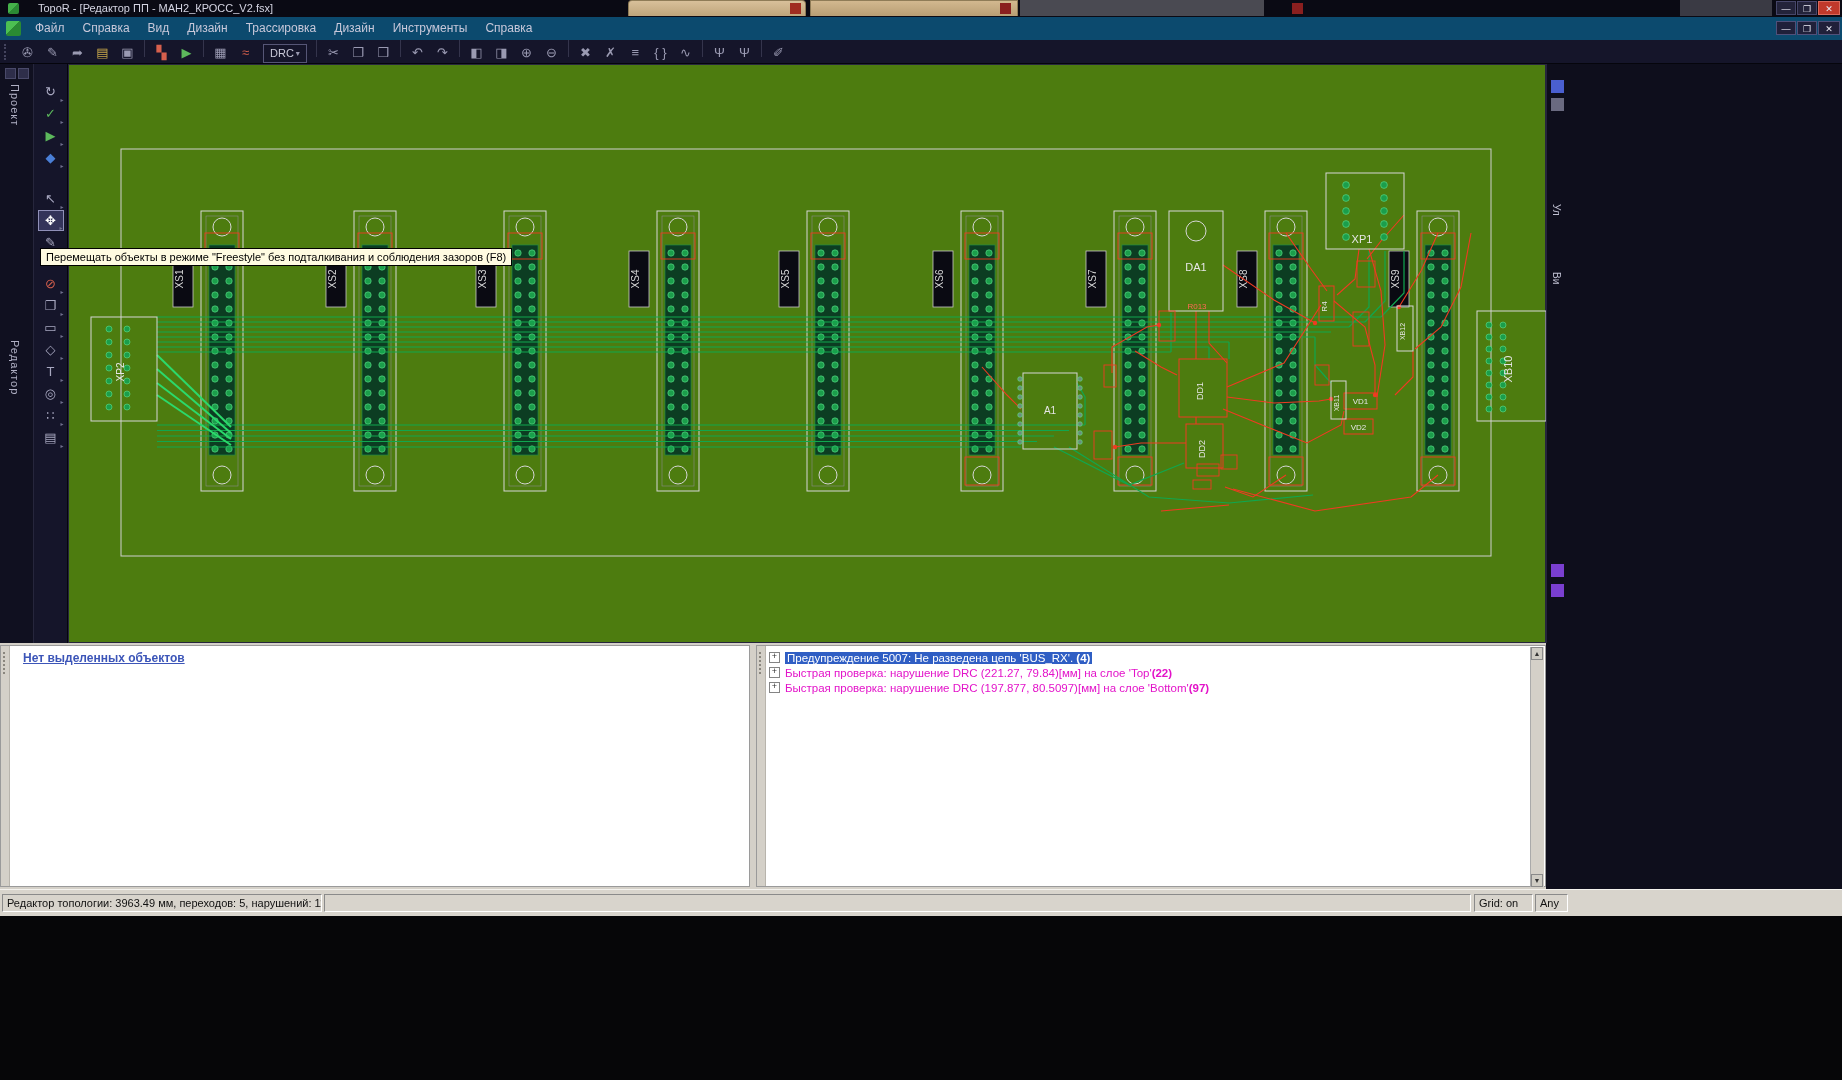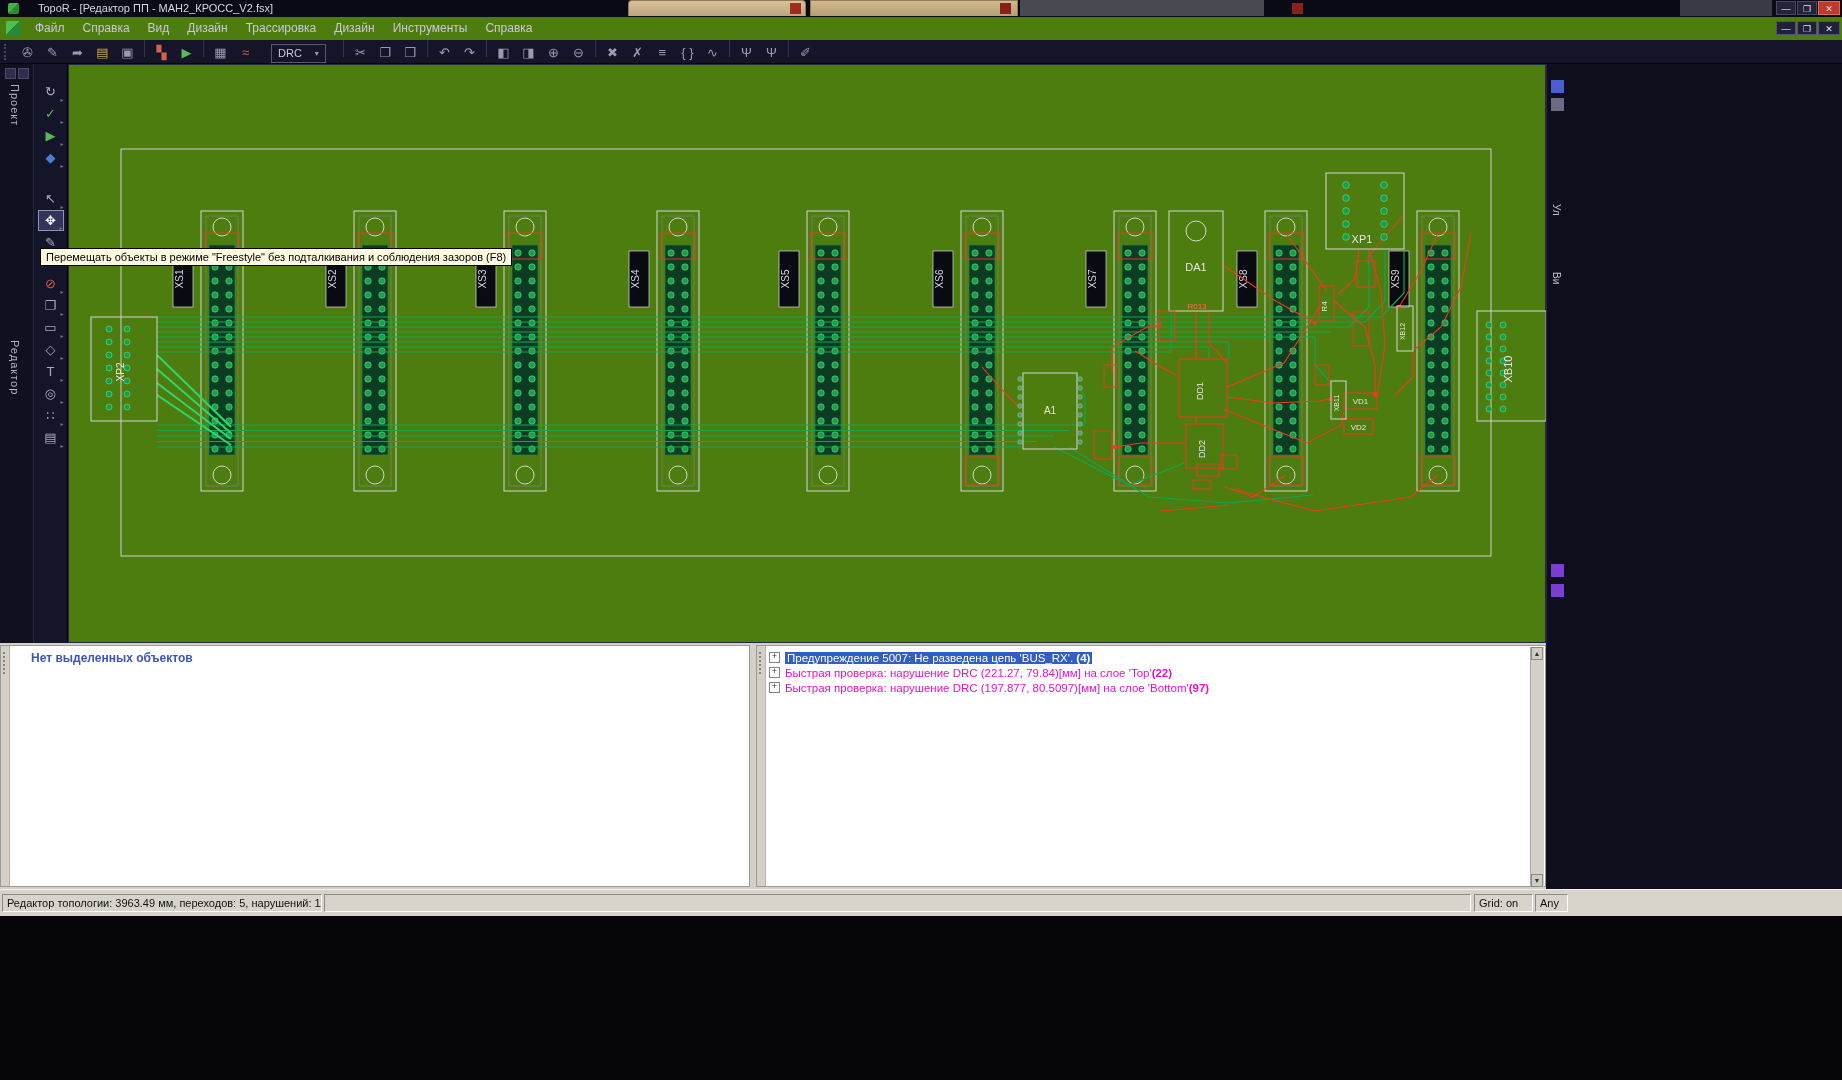--- a/index.html
+++ b/index.html
@@ -19,34 +19,34 @@
   .fragsq{position:absolute;top:3px;width:11px;height:11px;}
   .fragsq.r1{left:790px;background:#a02c20;}
   .fragsq.r2{left:1000px;background:#8a1f1f;}
   .fragsq.r3{left:1292px;background:#8a1f1f;}
   .winbtn{position:absolute;top:1px;width:20px;height:14px;font-size:9px;line-height:14px;text-align:center;
     color:#e8e8f2;background:#23233a;border:1px solid #46466a;box-sizing:border-box;}
   .winbtn.min{left:1776px;} .winbtn.res{left:1797px;}
   .winbtn.close{left:1818px;width:22px;background:#c0392b;border-color:#d96a5c;}
 
   
-  .menubar{position:absolute;left:0;top:17px;width:1842px;height:40px;background:#4d7c0f;border-bottom:5px solid #86efac;box-sizing:border-box;}
+  .menubar{position:absolute;left:0;top:17px;width:1842px;height:40px;background:#0c4a6e;border-bottom:5px solid #86efac;box-sizing:border-box;}
   .menubar .appicon{position:absolute;left:6px;top:4px;width:15px;height:15px;border-radius:2px;
     background:linear-gradient(135deg,#4cc052 0 45%,#2a8a33 45% 100%);}
   #menu-items{position:absolute;left:26px;top:0;height:22px;display:flex;align-items:center;}
   .menu-item{font-size:12px;color:#c8c8da;padding:3px 9px;cursor:default;}
 
   
   .toolbar{position:absolute;left:0;top:40px;width:1842px;height:24px;background:#15152a;border-bottom:1px solid #05050c;box-sizing:border-box;display:flex;align-items:center;}
   .tb-grip{width:4px;height:16px;margin:0 5px 0 4px;border-left:2px dotted #44445e;}
   .tb-btn{display:inline-flex;align-items:center;justify-content:center;width:23px;height:20px;margin:0 1px;
     color:#9a9ab2;font-size:13px;}
   .tb-sep{display:inline-block;width:1px;height:17px;background:#34344c;margin:0 4px;}
-  .drc-box{display:inline-flex;align-items:center;gap:13px;border:1px solid #565676;color:#c8c8d8;font-size:11px;
-    padding:0 6px;height:17px;margin:0 13px;}
+  .drc-box{display:inline-flex;align-items:center;gap:2px;border:1px solid #565676;color:#c8c8d8;font-size:11px;
+    padding:0 6px;height:17px;margin:0 5px;}
   .drc-arrow{font-size:8px;color:#9a9ab2;}
 
   
   .main{position:absolute;left:0;top:64px;width:1842px;height:579px;}
   .left-tabs{position:absolute;left:0;top:0;width:34px;height:579px;background:#101020;border-right:1px solid #26263c;box-sizing:border-box;}
   .mini{position:absolute;width:9px;height:9px;background:#2e2e4a;border:1px solid #4a4a6a;}
   .vtab{position:absolute;left:9px;writing-mode:vertical-rl;font-size:11px;color:#b0b0c4;letter-spacing:1px;}
   .left-toolbar{position:absolute;left:34px;top:0;width:34px;height:579px;background:#15152a;border-right:1px solid #05050c;box-sizing:border-box;padding-top:16px;}
   .tool-btn{position:relative;width:26px;height:21px;margin:1px auto;display:flex;align-items:center;justify-content:center;
     color:#a8a8c0;font-size:13px;}
@@ -63,21 +63,21 @@
   .tooltip{position:absolute;left:40px;top:248px;z-index:30;background:#fffbe1;border:1px solid #000;
     color:#000;font-size:11px;padding:2px 5px;white-space:nowrap;}
 
   
   .bottom{position:absolute;left:0;top:643px;width:1842px;height:246px;background:#d4d0c8;}
   .panel{position:absolute;top:2px;height:242px;background:#fff;border:1px solid #9a9a9a;box-sizing:border-box;}
   .panel.leftp{left:0;width:750px;}
   .panel.rightp{left:756px;width:790px;}
   .grip{position:absolute;left:0;top:0;width:8px;height:100%;background:#d4d0c8;border-right:1px solid #b8b4ac;}
   .grip i{position:absolute;left:2px;width:3px;height:22px;border-left:2px dotted #8a867e;}
-  .msg{position:absolute;left:30px;top:5px;font-size:12px;font-weight:bold;color:#3c55b8;}
+  .msg{position:absolute;left:22px;top:5px;font-size:12px;font-weight:bold;color:#3c55b8;text-decoration:underline;}
   #warnings{position:absolute;left:12px;top:4px;right:14px;}
   .warning-row{display:flex;align-items:center;height:15px;gap:5px;font-size:11.5px;color:#222;}
   .expander{flex:0 0 auto;width:9px;height:9px;border:1px solid #848484;background:#fff;color:#333;
     font-size:9px;line-height:7px;text-align:center;}
   .warning-text{white-space:nowrap;}
   .warning-row.selected .warning-text{background:#2f5ec4;color:#fff;padding:0 2px;}
   .warning-row.magenta .warning-text{color:#e313c9;}
   .warning-count{font-weight:bold;}
   .vscroll{position:absolute;right:1px;top:1px;width:13px;height:240px;background:#d4d0c8;border-left:1px solid #aaa;}
   .vscroll .arr{position:absolute;left:0;width:12px;height:13px;background:#cfccc4;border:1px solid #8a8a8a;

